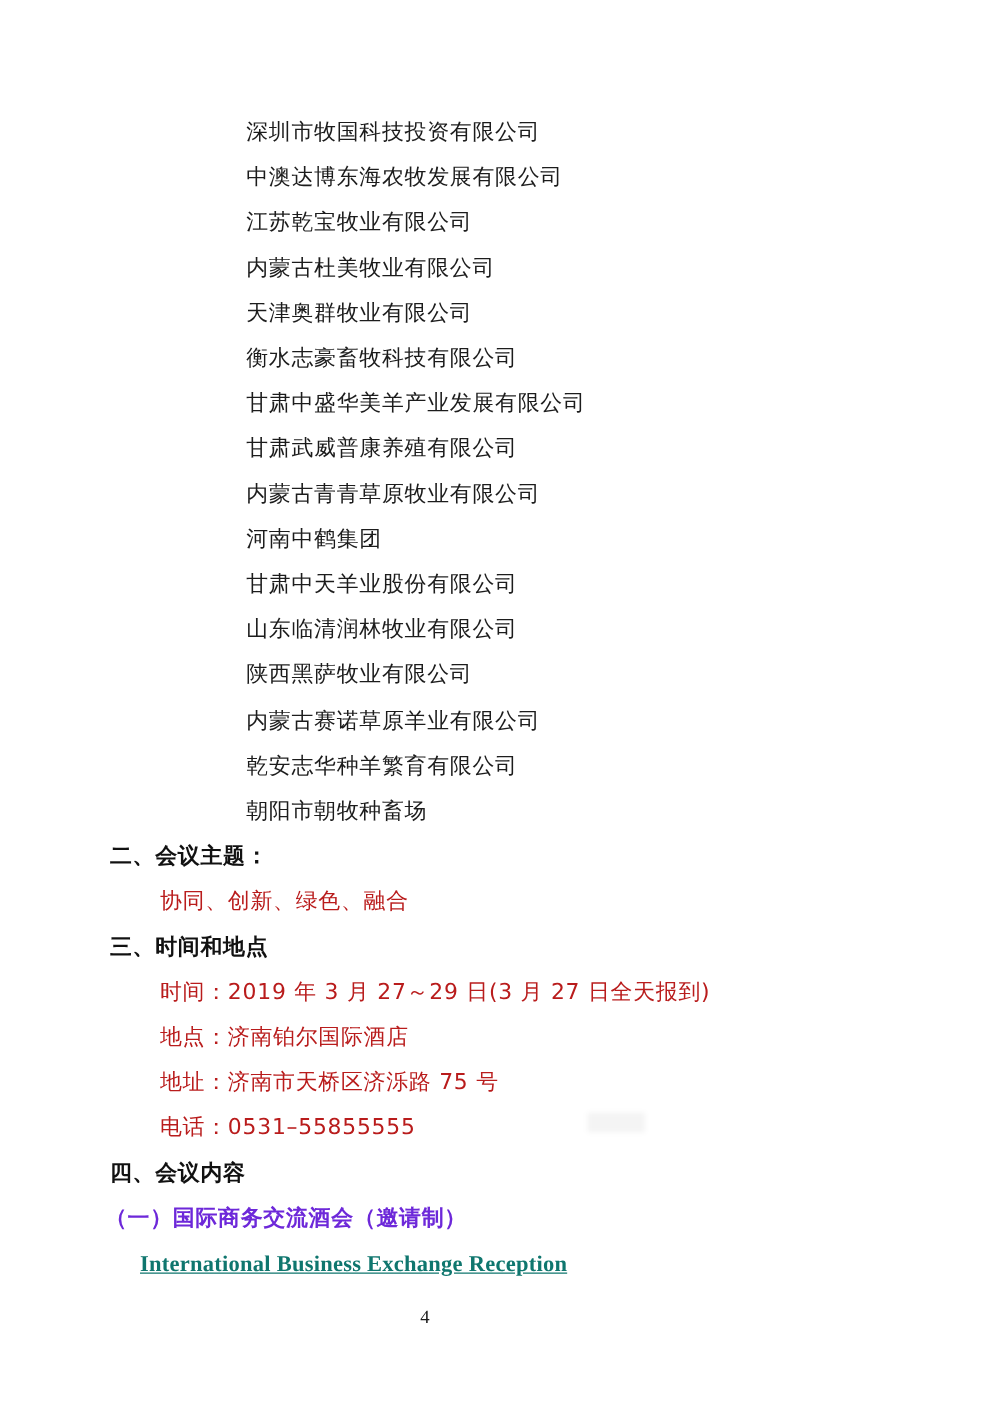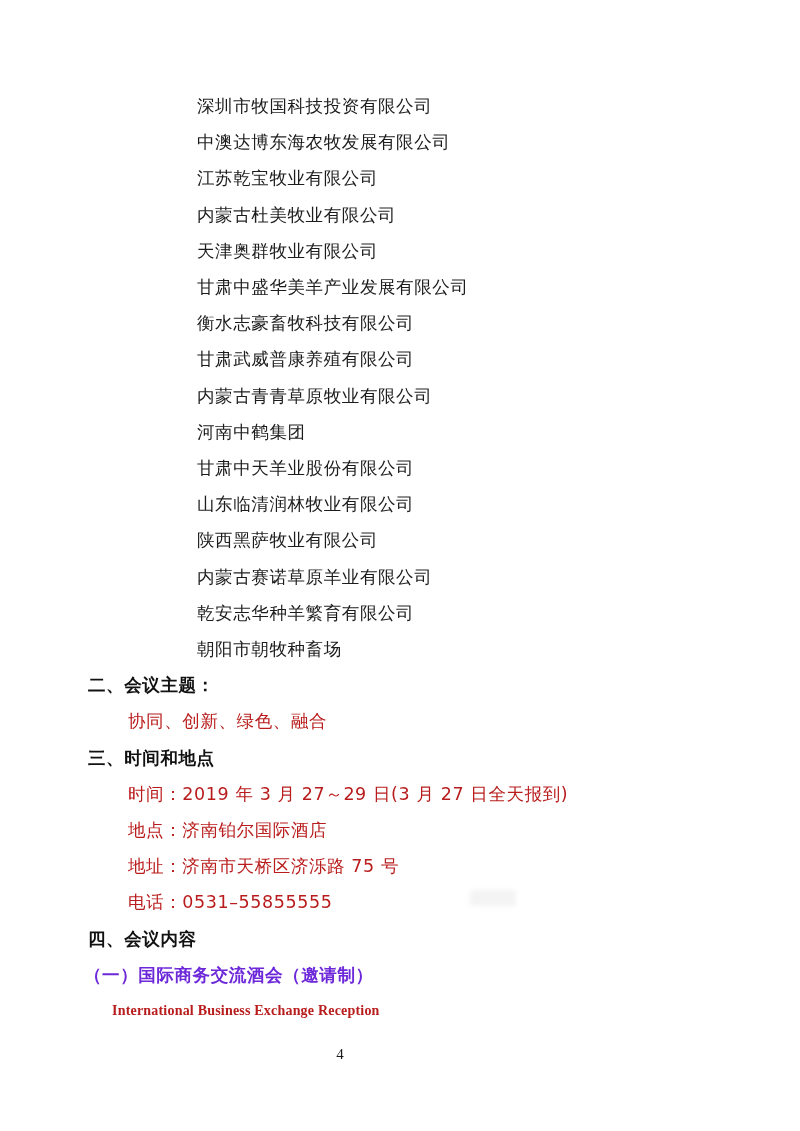--- a/index.html
+++ b/index.html
@@ -66,26 +66,27 @@
     font-size: 17.5px;
     line-height: 36.2px;
     letter-spacing: 0.6px;
     color: #b91c1c;
     padding-left: 48px;
     white-space: nowrap;
   }
   .english-line {
     font-family: "Liberation Serif", "DejaVu Serif", serif;
     font-weight: bold;
-    font-size: 14px;
+    font-size: 18px;
     line-height: 36.2px;
     letter-spacing: 0.2px;
-    color: #b91c1c;
+    color: #0f766e;
     padding-left: 32px;
     white-space: nowrap;
+    text-decoration: underline;
   }
 
   
   .scan-smudge {
     position: absolute;
     left: 470px;
     top: 890px;
     width: 46px;
     height: 16px;
     background: rgba(0,0,0,0.045);
@@ -108,22 +109,22 @@
 <body>
 
 <div class="page">
 
   <ul class="company-list">
     <li>深圳市牧国科技投资有限公司</li>
     <li>中澳达博东海农牧发展有限公司</li>
     <li>江苏乾宝牧业有限公司</li>
     <li>内蒙古杜美牧业有限公司</li>
     <li>天津奥群牧业有限公司</li>
+    <li>衡水志豪畜牧科技有限公司</li>
     <li>甘肃中盛华美羊产业发展有限公司</li>
-    <li>衡水志豪畜牧科技有限公司</li>
     <li>甘肃武威普康养殖有限公司</li>
     <li>内蒙古青青草原牧业有限公司</li>
     <li>河南中鹤集团</li>
     <li>甘肃中天羊业股份有限公司</li>
     <li>山东临清润林牧业有限公司</li>
     <li>陕西黑萨牧业有限公司</li>
     <li>内蒙古赛诺草原羊业有限公司</li>
     <li>乾安志华种羊繁育有限公司</li>
     <li>朝阳市朝牧种畜场</li>
   </ul>

